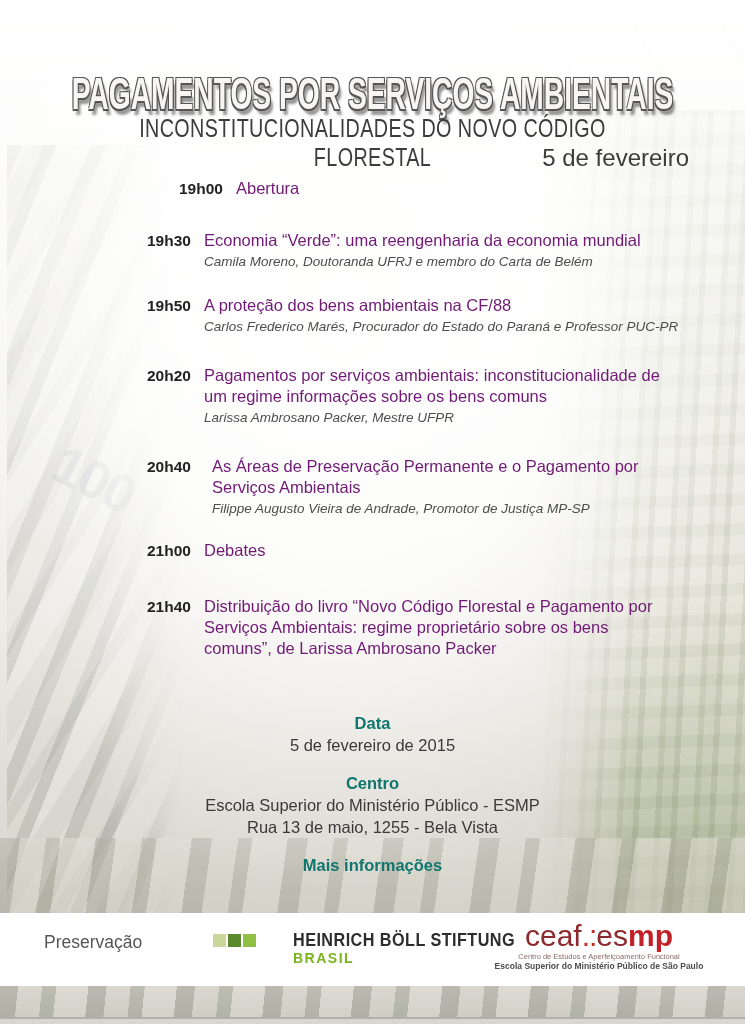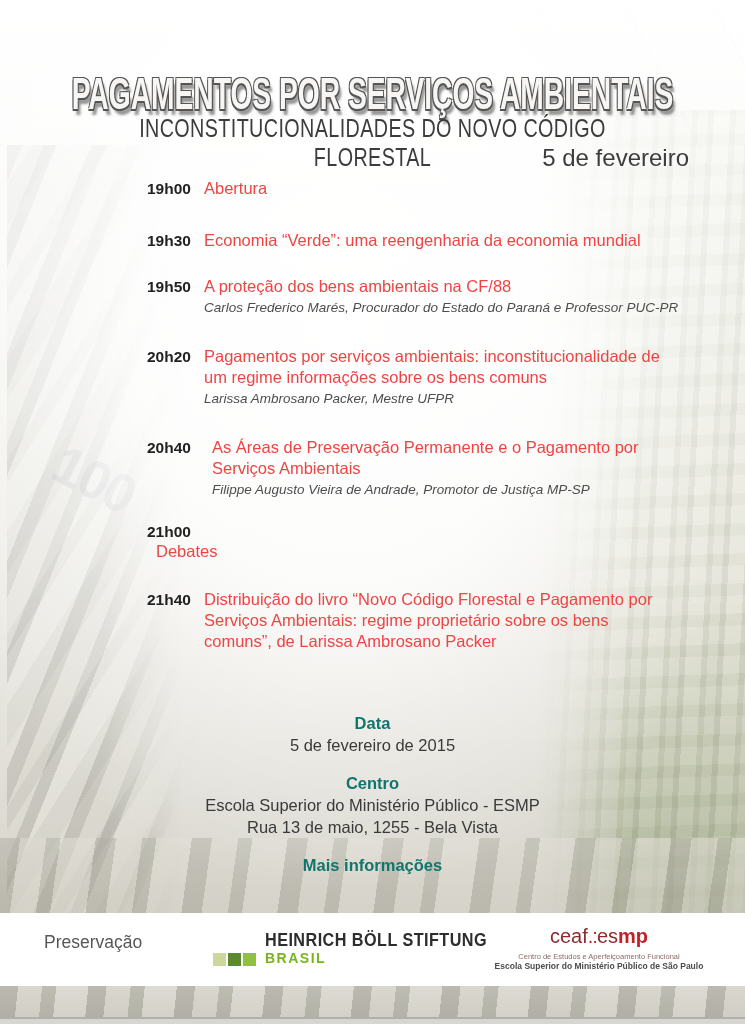--- a/index.html
+++ b/index.html
@@ -66,46 +66,46 @@
 
   .header-subtitle { position:absolute; top:114px; left:0; width:100%; text-align:center;
     font-size:25px; color:#3c3c3c; letter-spacing:.5px; transform:scaleX(.79); }
 
   .header-date { position:absolute; top:144px; right:56px;
     font-size:24px; color:#3d3d3d; }
 
   
   .schedule { position:absolute; top:178px; left:147px; width:530px; }
   .row { display:flex; align-items:flex-start; }
-  .mb31{margin-bottom:31px;} .mb25{margin-bottom:25px;} .mb30{margin-bottom:30px;}
-  .mb23{margin-bottom:23px;gap:8px;} .mb27{margin-bottom:27px;flex-direction:column;}
+  .mb31{margin-bottom:31px;margin-left:32px;} .mb25{margin-bottom:25px;} .mb30{margin-bottom:30px;}
+  .mb23{margin-bottom:23px;gap:8px;} .mb27{margin-bottom:35px;}
   .time { flex:none; width:48px; font-weight:bold; font-size:15.5px; color:#222; padding-top:2px; }
   .sess { margin-left:9px; }
-  .sline { display:block; white-space:nowrap; font-size:16.5px; color:#ef4444; line-height:21px; }
+  .sline { display:block; white-space:nowrap; font-size:16.5px; color:#701a75; line-height:21px; }
   .speaker { display:block; white-space:nowrap; font-size:13.5px; font-style:italic; color:#4d4d4d; line-height:17px; margin-top:2px; }
 
   
   .details { position:absolute; top:712px; left:0; width:100%; text-align:center; }
   .d-label { font-weight:bold; font-size:16.5px; color:#0f766e; line-height:22px; }
   .d-line  { font-size:16.5px; color:#3a3a3a; line-height:22px; }
   .d-gap { height:16px; }
 
   
   .realizacao { position:absolute; left:44px; top:932px; font-size:17.5px; color:#565656; }
 
-  .hbs { position:absolute; left:213px; top:931px; display:flex; align-items:flex-end; }
+  .hbs { position:absolute; left:213px; top:931px; display:flex; align-items:flex-start;gap:28px; }
   .hbs-squares { display:flex; gap:2px; margin-right:9px; margin-top:3px; }
   .hbs-sq { width:13px; height:13px; }
   .hbs-sq1 { background:#ccd79e; } .hbs-sq2 { background:#5a8a2d; } .hbs-sq3 { background:#8fc043; }
   .hbs-main { font-size:18px; font-weight:bold; color:#2d2d2d; letter-spacing:.5px;
     transform:scaleX(.9); transform-origin:left; white-space:nowrap; line-height:19px; }
   .hbs-sub { font-size:14px; font-weight:bold; color:#7ab41d; letter-spacing:1.5px; line-height:16px; }
 
   .ceaf { position:absolute; right:30px; top:921px; width:232px; text-align:center; }
-  .ceaf-word { font-size:20px; line-height:30px; white-space:nowrap; }
+  .ceaf-word { font-size:30px; line-height:30px; white-space:nowrap; }
   .ceaf-c  { color:#8d2a2e; }
   .ceaf-d  { color:#c62a27; letter-spacing:-1px; }
   .ceaf-es { color:#8d2a2e; }
   .ceaf-mp { color:#c41f25; font-weight:bold; }
   .ceaf-l1 { font-size:7.5px; color:#8a6c68; line-height:9px; margin-top:1px; white-space:nowrap; }
   .ceaf-l2 { font-size:8.5px; font-weight:bold; color:#4c4c4c; line-height:10px; white-space:nowrap; }
 </style>
 </head>
 <body>
 
@@ -132,20 +132,21 @@
       <span class="time">19h00</span>
       <span class="sess">
         <span class="sline">Abertura</span>
       </span>
     </div>
 
     <div class="row mb25">
       <span class="time">19h30</span>
       <span class="sess">
         <span class="sline">Economia “Verde”: uma reengenharia da economia mundial</span>
+        <span class="speaker">Camila Moreno, Doutoranda UFRJ e membro do Carta de Belém</span>
       </span>
     </div>
 
     <div class="row mb30">
       <span class="time">19h50</span>
       <span class="sess">
         <span class="sline">A proteção dos bens ambientais na CF/88</span>
         <span class="speaker">Carlos Frederico Marés, Procurador do Estado do Paraná e Professor PUC-PR</span>
       </span>
     </div>

